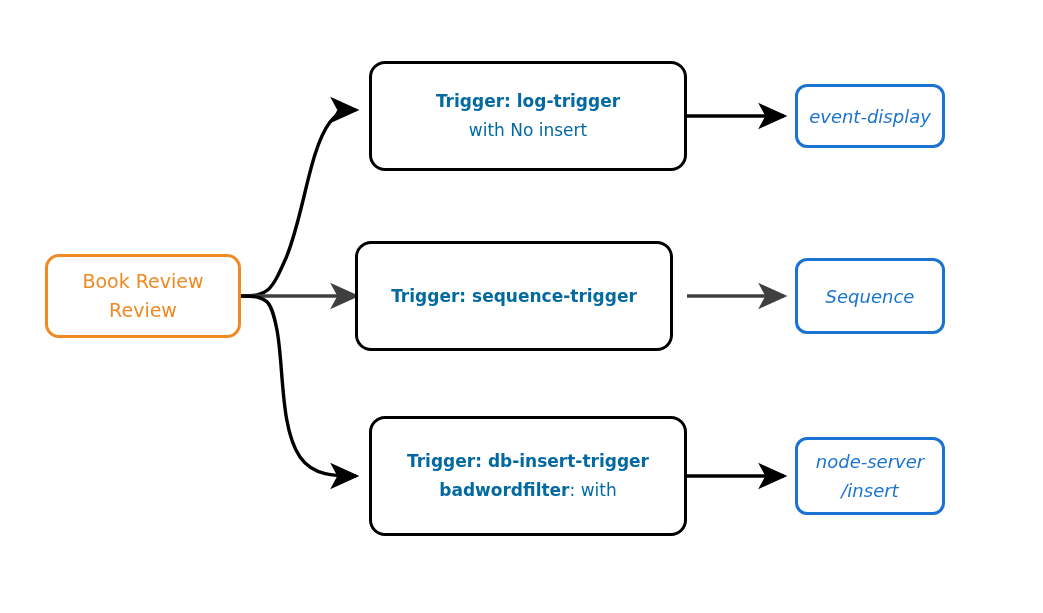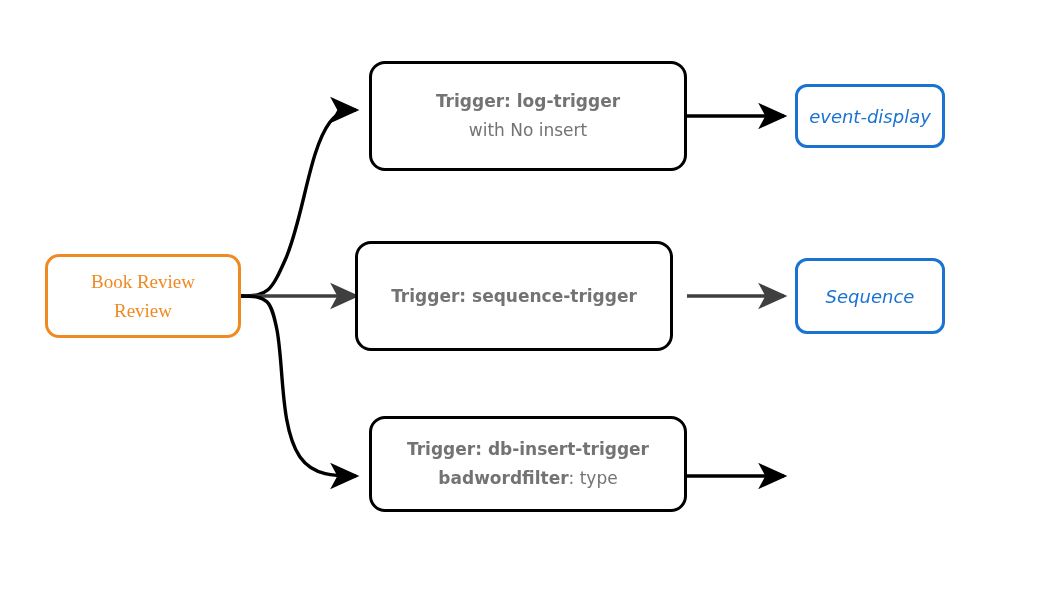--- a/index.html
+++ b/index.html
@@ -38,21 +38,21 @@
   .node-broker {
     border: 3px solid #ef8a23;
     border-radius: 14px;
     color: #ef8a23;
     font-size: 19px;
     line-height: 29px;
   }
   .node-trigger {
     border: 3px solid #000000;
     border-radius: 16px;
-    color: #737373;
+    color: #0369a1;
     font-size: 17px;
     line-height: 29px;
   }
   .node-service {
     border: 3px solid #1a73d0;
     border-radius: 12px;
     color: #1a73d0;
     font-size: 18px;
     line-height: 29px;
     font-style: italic;
@@ -86,41 +86,45 @@
 
     <path d="M 241,296 C 268,296 271,300 277,330 C 284,368 280,428 300,457 C 314,477 338,476 356,476" fill="none" stroke="#000000" stroke-width="3.4" marker-end="url(#arrow-black)"></path>
 
     <path d="M 687,116 L 784,116" fill="none" stroke="#000000" stroke-width="3.4" marker-end="url(#arrow-black)"></path>
 
     <path d="M 687,296 L 784,296" fill="none" stroke="#3f3f3f" stroke-width="3.4" marker-end="url(#arrow-gray)"></path>
 
     <path d="M 687,476 L 784,476" fill="none" stroke="#000000" stroke-width="3.4" marker-end="url(#arrow-black)"></path>
   </svg>
 
-  <div class="node node-broker" style="left:45px; top:254px; width:196px; height:84px;font-family:Liberation Serif, serif;">
+  <div class="node node-broker" style="left:45px; top:254px; width:196px; height:84px;">
     <span class="line">Book Review</span>
     <span class="line">Review</span>
   </div>
 
   <div class="node node-trigger" style="left:369px; top:61px; width:318px; height:110px;">
     <span class="line b">Trigger: log-trigger</span>
     <span class="line"><span class="b"></span><span>with No insert</span></span>
   </div>
 
   <div class="node node-trigger" style="left:355px; top:241px; width:318px; height:110px;">
     <span class="line b">Trigger: sequence-trigger</span>
   </div>
 
-  <div class="node node-trigger" style="left:369px; top:416px; width:318px; height:96px;">
+  <div class="node node-trigger" style="left:369px; top:416px; width:318px; height:120px;">
     <span class="line b">Trigger: db-insert-trigger</span>
-    <span class="line"><span class="b">badwordfilter</span><span>: type</span></span>
+    <span class="line"><span class="b">badwordfilter</span><span>: with</span></span>
   </div>
 
   <div class="node node-service" style="left:795px; top:84px; width:150px; height:64px;">
     <span class="line">event-display</span>
   </div>
 
   <div class="node node-service" style="left:795px; top:258px; width:150px; height:76px;">
     <span class="line">Sequence</span>
   </div>
 
+  <div class="node node-service" style="left:795px; top:437px; width:150px; height:78px;">
+    <span class="line">node-server</span>
+    <span class="line">/insert</span>
+  </div>
 
 </div>
 
 </body></html>

